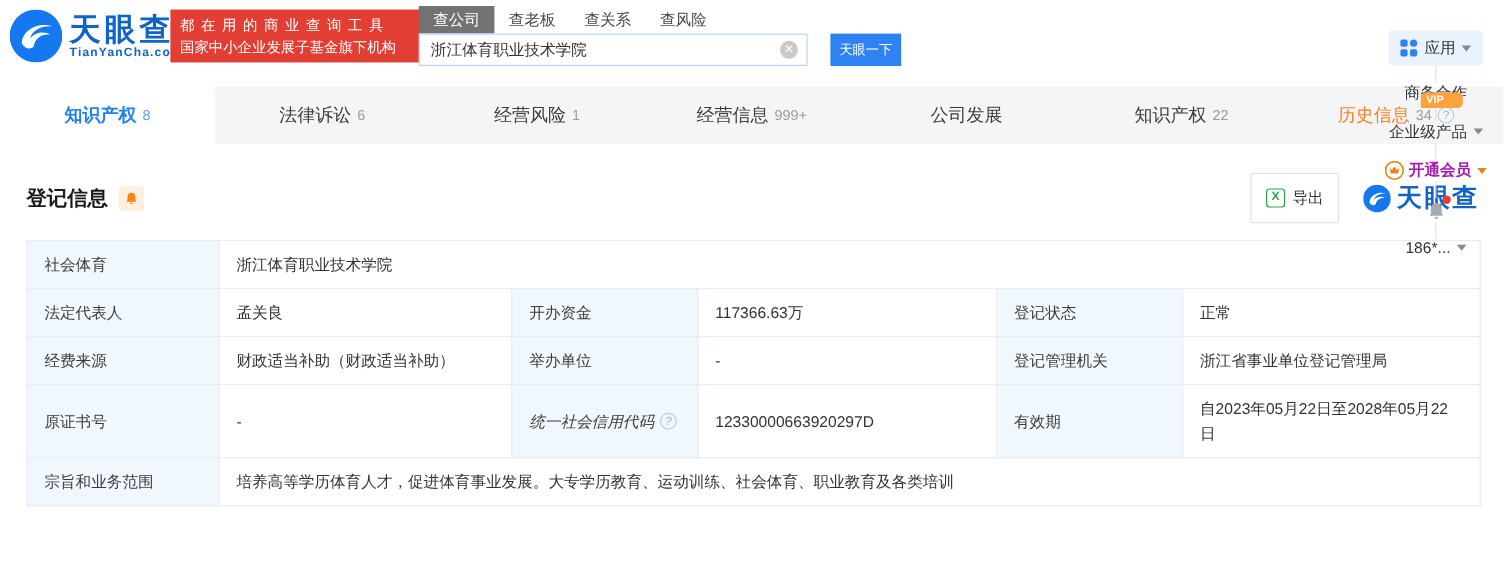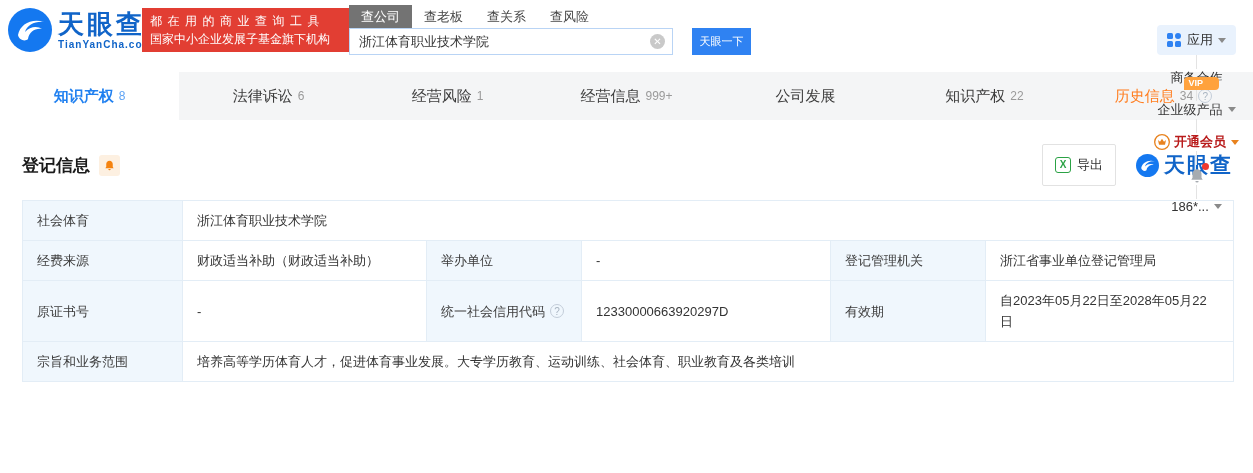--- a/index.html
+++ b/index.html
@@ -39,21 +39,21 @@
   .nav-sep { width:1px; height:14px; background:#e3e3e3; margin:0 12px; }
   .apps-pill { display:flex; align-items:center; background:#e9f2fd; border-radius:4px;
     padding:6px 10px; cursor:pointer; }
   .grid-icon { display:inline-grid; grid-template-columns:6px 6px; grid-gap:2px; margin-right:6px; }
   .grid-icon i { width:6px; height:6px; background:#2f82f2; border-radius:1.5px; }
   .grid-icon i.dot { border-radius:50%; }
   .caret { display:inline-block; width:0; height:0; border-left:4px solid transparent;
     border-right:4px solid transparent; border-top:5px solid #8a8a8a; margin-left:5px; vertical-align:2px; }
   .caret.orange { border-top-color:#e8821e; }
   .nav-item { cursor:pointer; white-space:nowrap; }
-  .vip-link { color:#b91c1c; font-weight:bold; display:flex; align-items:center; cursor:pointer; }
+  .vip-link { color:#a21caf; font-weight:bold; display:flex; align-items:center; cursor:pointer; }
   .crown-icon { width:16px; height:16px; margin-right:4px; display:inline-block; }
   .bell-wrap { position:relative; cursor:pointer; display:inline-block; width:18px; height:20px; }
   .bell-svg { width:18px; height:18px; display:block; margin-top:2px; }
   .red-dot { position:absolute; right:-3px; top:-2px; width:7px; height:7px; border-radius:50%; background:#f0392e; }
 
   
   .tabbar { display:flex; width:100%; height:48px; background:#f4f5f6; }
   .main-tab { flex:1; display:flex; align-items:center; justify-content:center; cursor:pointer;
     position:relative; font-size:15px; color:#3c3c3c; }
   .main-tab .count { font-size:12px; color:#9a9a9a; margin-left:5px; }
@@ -85,21 +85,21 @@
   .xls-icon::before { content:"X"; }
   .watermark { display:flex; align-items:center; margin-left:20px; }
   .watermark svg { width:23px; height:23px; }
   .wm-text { font-size:21px; font-weight:bold; color:#1064c8; letter-spacing:2px; margin-left:5px; }
 
   
   .info-table { border-collapse:collapse; table-layout:fixed; width:1211px; margin-left:22px; }
   .info-table td { border:1px solid #e3edf6; font-size:13px; color:#333;
     padding:9px 14px; line-height:21px; vertical-align:middle; word-break:break-all; }
   .info-table td.lbl { background:#f0f7fd; color:#3c3c3c; }
-  .lbl-inner { display:flex; align-items:center; }
+  .lbl-inner { display:flex; align-items:center;font-style:italic; }
 </style>
 </head>
 <body>
 
 <div class="header">
 
   <div class="logo">
     <svg class="logo-icon" viewBox="0 0 44 44">
       <circle cx="22" cy="22" r="22" fill="#1478f0"></circle>
       <path d="M10 27 C12 16 24 10 36 14 C27 13 19 17 17 24 C22 18 30 18 34 21 C27 20 21 24 20 31 C17 34 11 32 10 27 Z" fill="#fff"></path>
@@ -235,20 +235,28 @@
       <col style="width:244px">
       <col style="width:155px">
     <col style="width:249px">
       <col style="width:155px">
       <col style="width:248px">
   </colgroup>
   <tbody>
     <tr>
       <td class="lbl">社会体育</td>
       <td colspan="5">浙江体育职业技术学院</td>
+    </tr>
+    <tr>
+      <td class="lbl">法定代表人</td>
+      <td>孟关良</td>
+      <td class="lbl">开办资金</td>
+      <td>117366.63万</td>
+      <td class="lbl">登记状态</td>
+      <td>正常</td>
     </tr>
     <tr>
       <td class="lbl">经费来源</td>
       <td>财政适当补助（财政适当补助）</td>
       <td class="lbl">举办单位</td>
       <td>-</td>
       <td class="lbl">登记管理机关</td>
       <td>浙江省事业单位登记管理局</td>
     </tr>
     <tr>

